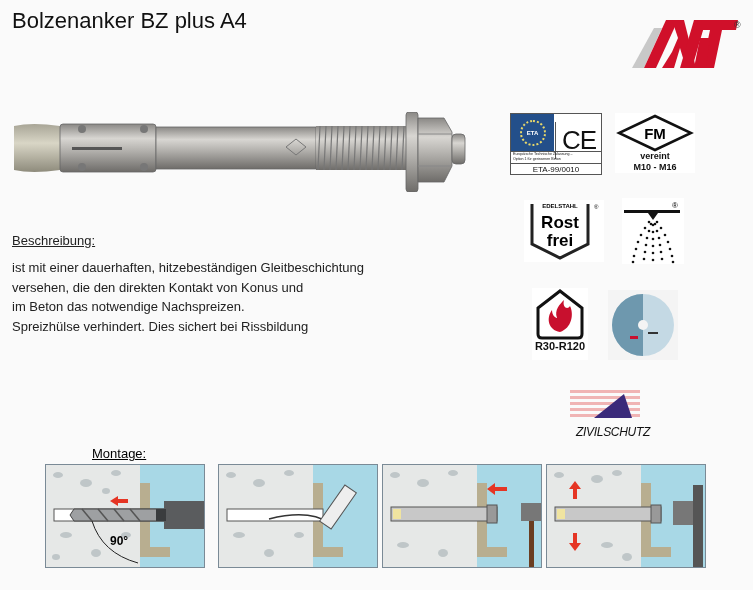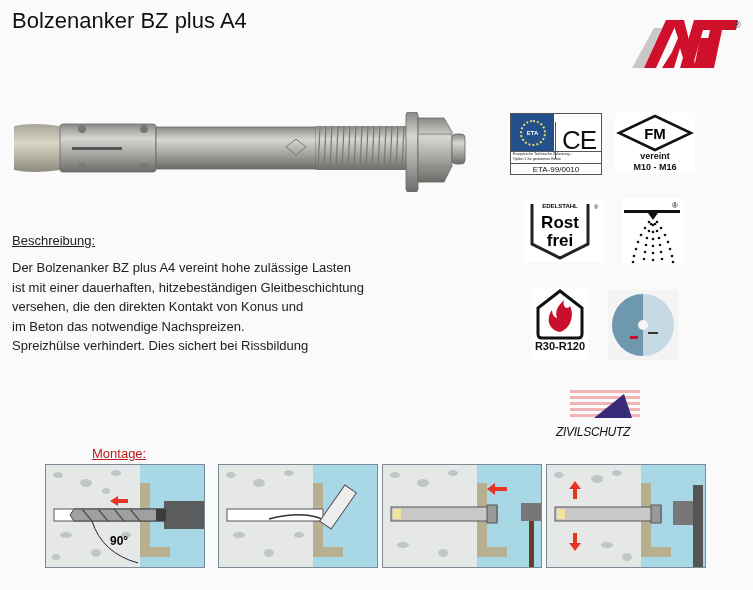--- a/index.html
+++ b/index.html
@@ -6,21 +6,21 @@
   body { width:753px; height:590px; background:#fafafa; position:relative; overflow:hidden;
          font-family:"Liberation Sans", sans-serif; color:#111; }
   .abs { position:absolute; }
   #title { left:12px; top:8px; font-size:22px; color:#111; }
   #logo { left:622px; top:8px; width:124px; height:64px; }
   #anchor { left:12px; top:112px; width:455px; height:80px; }
   #desc-heading { left:12px; top:233px; font-size:13px; text-decoration:underline; color:#222; }
   #desc { left:12px; top:258px; font-size:13px; line-height:19.6px; color:#222; width:400px; }
   #desc p { margin:0; }
   .cert { position:absolute; background:#fff; }
-  #montage-heading { left:92px; top:446px; font-size:13px; text-decoration:underline; color:#b91c1c; }
+  #montage-heading { left:92px; top:446px; font-size:13px; text-decoration:underline; color:#000000; }
   .step { position:absolute; top:464px; width:158px; height:102px; border:1px solid #7a8a96; overflow:hidden; background:#e9ebea; }
 </style>
 </head>
 <body>
 
 <div id="title" class="abs">Bolzenanker BZ plus A4</div>
 
 <svg id="logo" class="abs" viewBox="0 0 124 64">
   <polygon points="10,60 22,60 40,20 32,20" fill="#c8c8c8"></polygon>
   <polygon points="22,60 34,60 56,12 44,12" fill="#d0102a"></polygon>
@@ -76,21 +76,20 @@
   </g>
   <rect x="394" y="0" width="12" height="80" rx="3" fill="url(#steel)" stroke="#666" stroke-width="0.8"></rect>
   <path d="M406,6 L432,6 L440,20 L440,54 L432,70 L406,70 Z" fill="url(#steel)" stroke="#666" stroke-width="0.8"></path>
   <line x1="406" y1="22" x2="440" y2="22" stroke="#888"></line>
   <line x1="406" y1="54" x2="440" y2="54" stroke="#888"></line>
   <rect x="440" y="22" width="13" height="30" rx="4" fill="url(#steel)" stroke="#666" stroke-width="0.8"></rect>
 </svg>
 
 <div id="desc-heading" class="abs">Beschreibung:</div>
 <div id="desc" class="abs">
-  <p>Der Bolzenanker BZ plus A4 vereint hohe zulässige Lasten</p>
   <p>ist mit einer dauerhaften, hitzebeständigen Gleitbeschichtung</p>
   <p>versehen, die den direkten Kontakt von Konus und</p>
   <p>im Beton das notwendige Nachspreizen.</p>
   <p>Spreizhülse verhindert. Dies sichert bei Rissbildung</p>
 </div>
 
 <div class="cert" style="left:510px;top:113px;width:90px;height:60px;border:1px solid #555;">
   <div style="position:absolute;left:0;top:0;width:43px;height:37px;background:#234f8a;display:flex;align-items:center;justify-content:center;">
     <div style="width:22px;height:22px;border-radius:50%;border:2px dotted #e8d86a;display:flex;align-items:center;justify-content:center;">
       <span style="color:#fff;font-size:6px;font-weight:bold;">ETA</span>
@@ -188,21 +187,21 @@
   <svg width="94" height="36" viewBox="0 0 94 36">
     <g fill="#f0b4b4">
       <rect x="14" y="2" width="70" height="3"></rect>
         <rect x="14" y="8" width="70" height="3"></rect>
       <rect x="14" y="14" width="70" height="3"></rect>
         <rect x="14" y="20" width="70" height="3"></rect>
       <rect x="14" y="26" width="70" height="3"></rect>
     </g>
     <polygon points="38,30 68,6 76,30" fill="#3a2a7a"></polygon>
   </svg>
-  <div style="position:absolute;left:0;top:37px;width:94px;text-align:left;font-size:12px;font-style:italic;letter-spacing:-0.3px;">ZIVILSCHUTZ</div>
+  <div style="position:absolute;left:0;top:37px;width:94px;text-align:right;font-size:12px;font-style:italic;letter-spacing:-0.3px;">ZIVILSCHUTZ</div>
 </div>
 
 <div id="montage-heading" class="abs">Montage:</div>
 
 <div class="step" style="left:45px;">
   <svg width="158" height="102" viewBox="0 0 158 102">
     <rect x="0" y="0" width="94" height="102" fill="#e6e8e7"></rect>
     <g fill="#bfc6c8">
         <ellipse cx="12" cy="10" rx="5" ry="3"></ellipse>
         <ellipse cx="40" cy="18" rx="6" ry="4"></ellipse>

